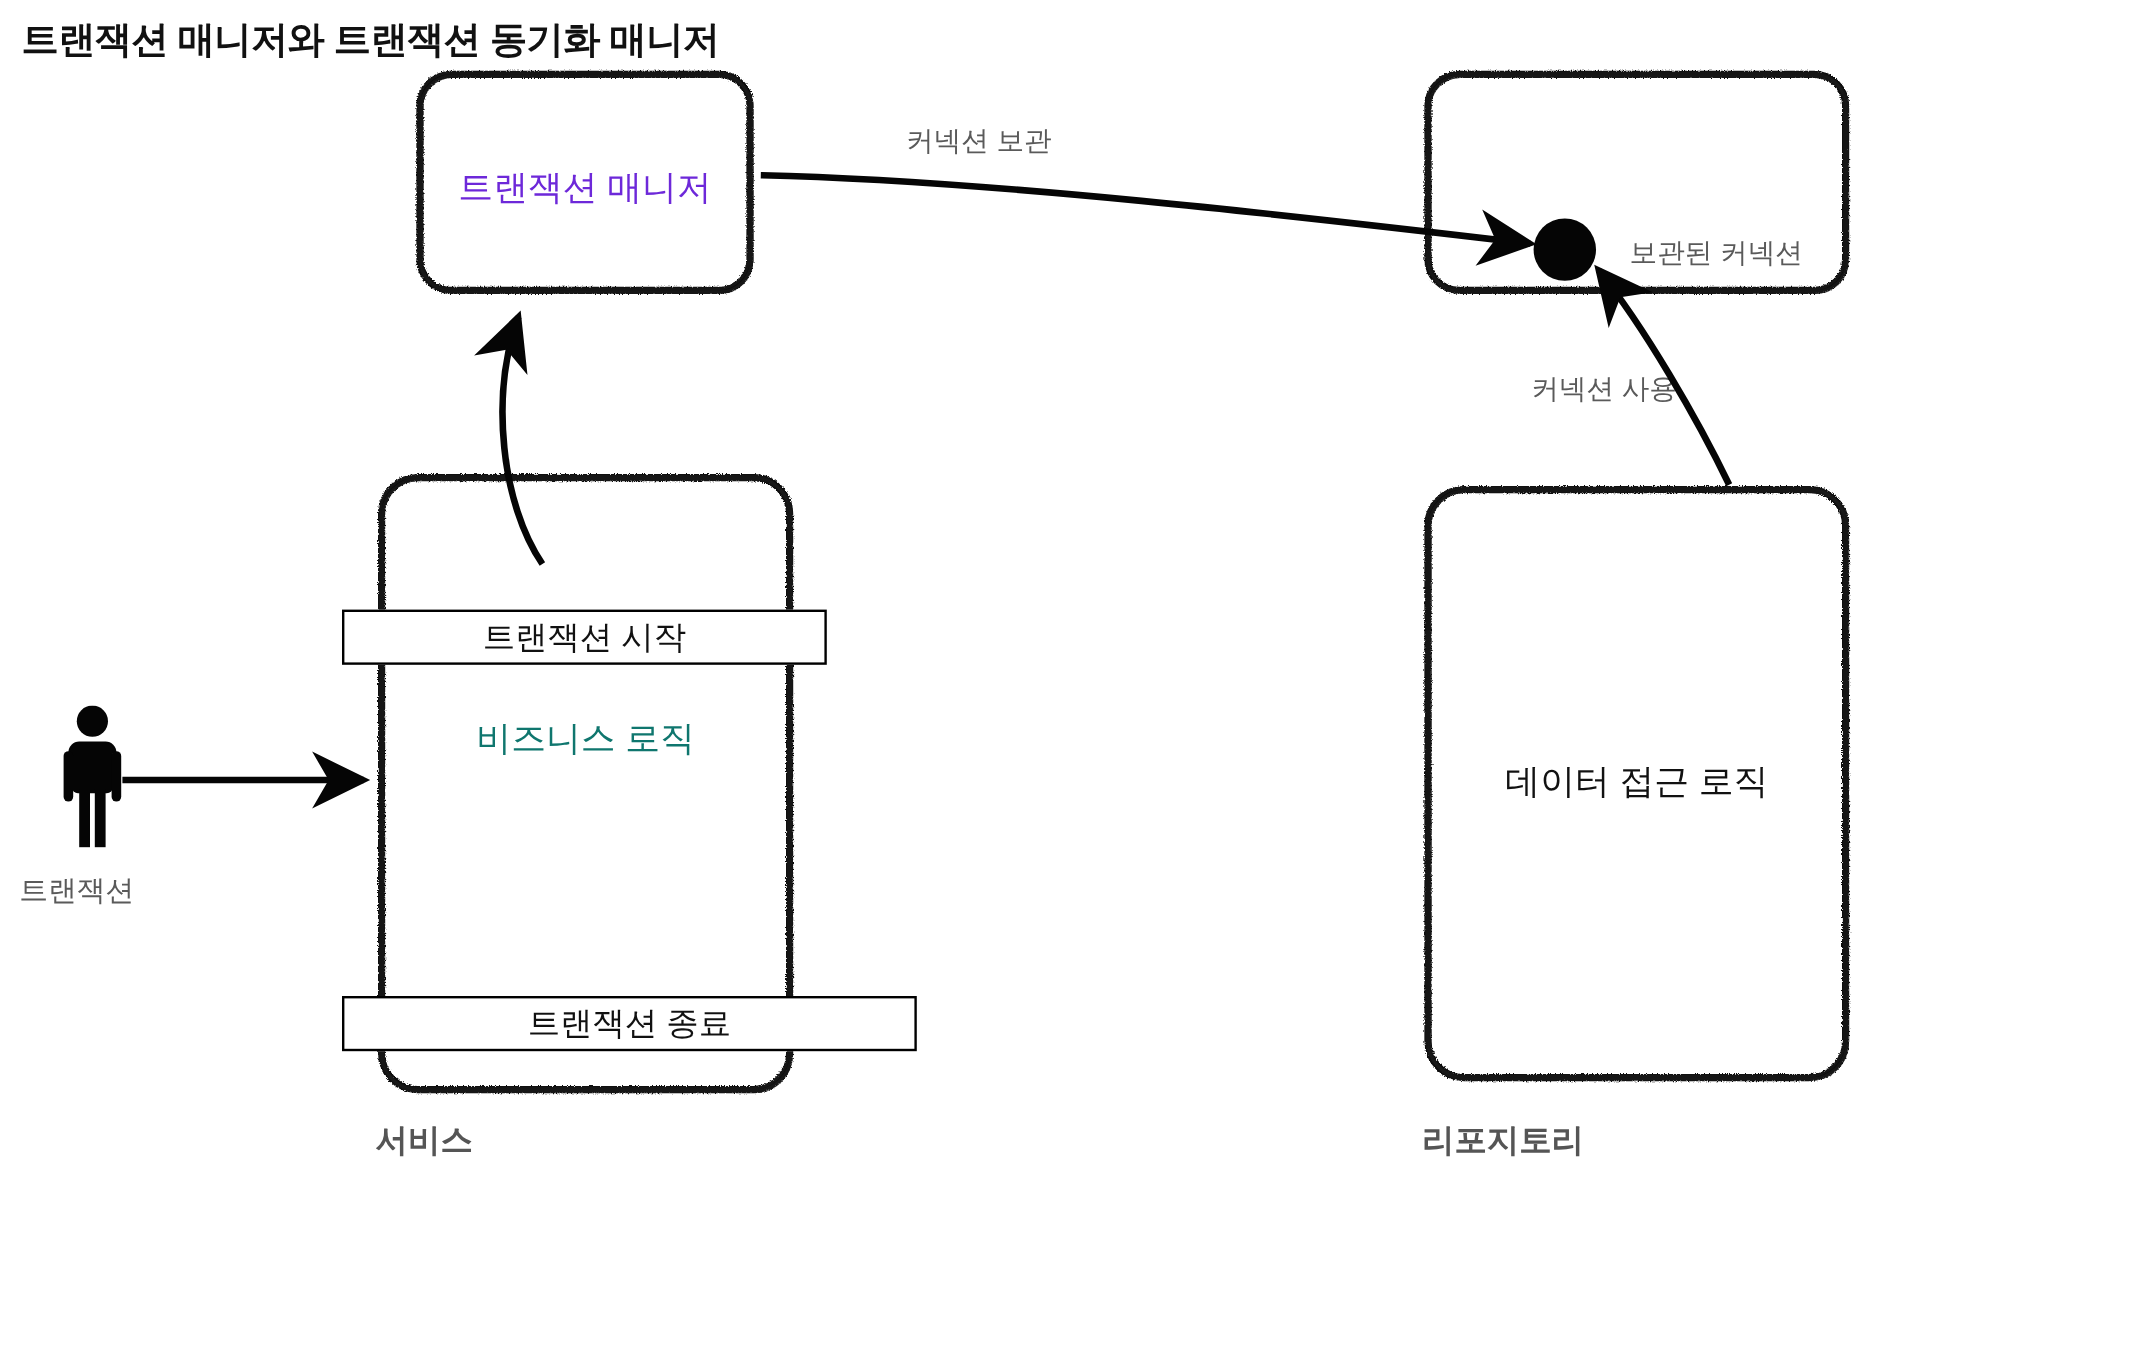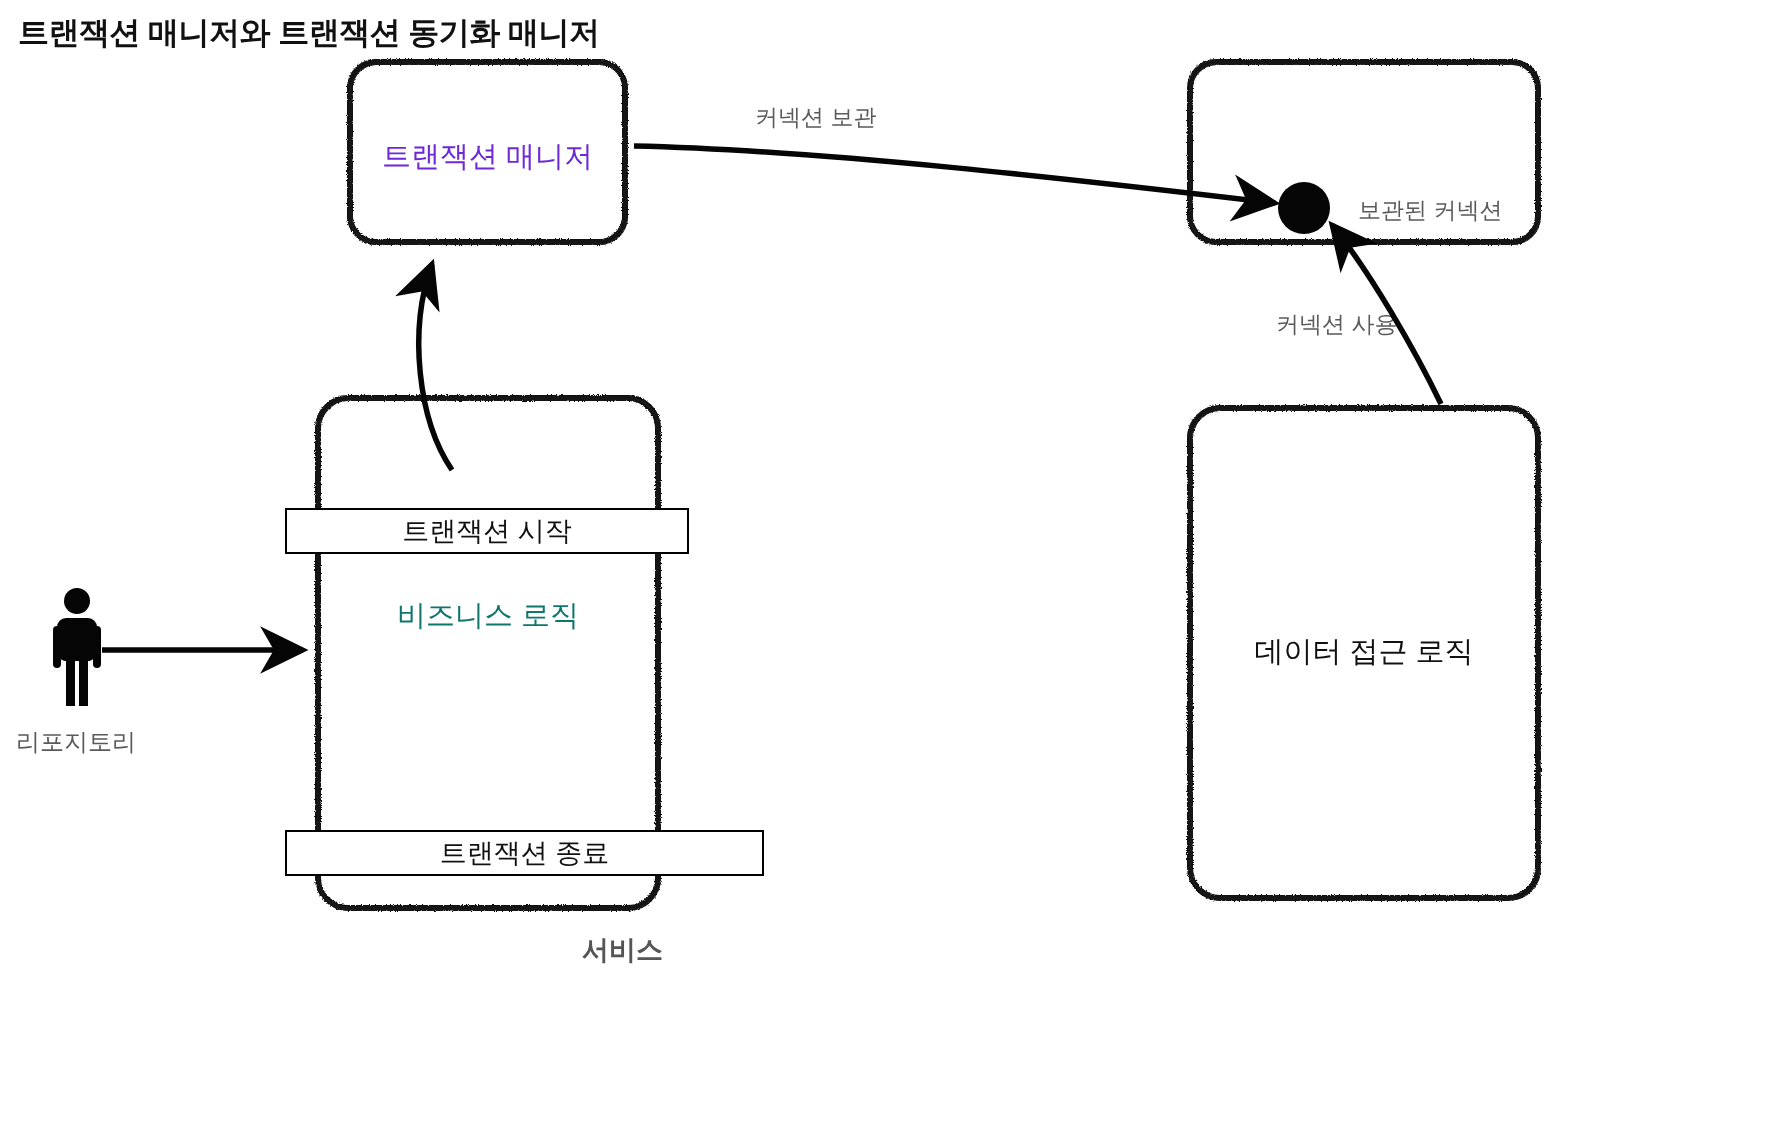--- a/index.html
+++ b/index.html
@@ -64,21 +64,21 @@
     font-size: 23px;
     font-weight: normal;
     color: #5a5a5a;
     white-space: nowrap;
   }
   .component-caption {
     font-size: 27px;
     font-weight: bold;
     color: #555555;
     white-space: nowrap;
-    text-align: right;
+    text-align: left;
   }
 
   
   .dot {
     border-radius: 50%;
     background: #050505;
   }
 
   
   .figure svg { display: block; }
@@ -167,33 +167,34 @@
         <filter id="rough4" x="-10%" y="-10%" width="120%" height="120%">
           <feTurbulence type="fractalNoise" baseFrequency="0.85" numOctaves="3" seed="33" result="n"></feTurbulence>
           <feDisplacementMap in="SourceGraphic" in2="n" scale="3.4" xChannelSelector="R" yChannelSelector="G"></feDisplacementMap>
         </filter>
       </defs>
     </svg>
   </div>
 
   <div class="abs" style="left:1185px; top:632px; width:358px; text-align:center; font-size:29px; color:#111111;">데이터 접근 로직</div>
 
+  <div class="abs component-caption" style="left:1185px; top:932px; width:358px;">리포지토리</div>
 
   <div class="abs figure" style="left:48px; top:588px; width:58px; height:120px;">
     <svg width="58" height="120" viewBox="0 0 58 120">
       <circle cx="29" cy="13" r="13" fill="#050505"></circle>
       <path d="M29 30 h11 a9 9 0 0 1 9 9 v1 h-40 v-1 a9 9 0 0 1 9 -9 z" fill="#050505"></path>
       <rect x="12" y="31" width="34" height="42" rx="5" fill="#050505"></rect>
       <rect x="5" y="38" width="8" height="42" rx="4" fill="#050505"></rect>
       <rect x="45" y="38" width="8" height="42" rx="4" fill="#050505"></rect>
       <rect x="18" y="70" width="9" height="48" fill="#050505"></rect>
       <rect x="31" y="70" width="9" height="48" fill="#050505"></rect>
     </svg>
   </div>
-  <div class="abs gray-label" style="left:16px; top:726px; font-size:24px;">리포지토리</div>
+  <div class="abs gray-label" style="left:16px; top:726px; font-size:24px;">트랜잭션</div>
 
 
   <svg id="arrows" viewBox="0 0 1790 1132">
     <defs>
       <marker id="ah" markerWidth="11" markerHeight="11" refX="8.4" refY="5.2" orient="auto" markerUnits="strokeWidth">
         <path d="M0.6,0.9 L9.4,5.2 L0.6,9.5 L3.1,5.2 Z" fill="#050505"></path>
       </marker>
     </defs>
 
     <path d="M102,650 L303,650" fill="none" stroke="#050505" stroke-width="5.5" marker-end="url(#ah)"></path>

